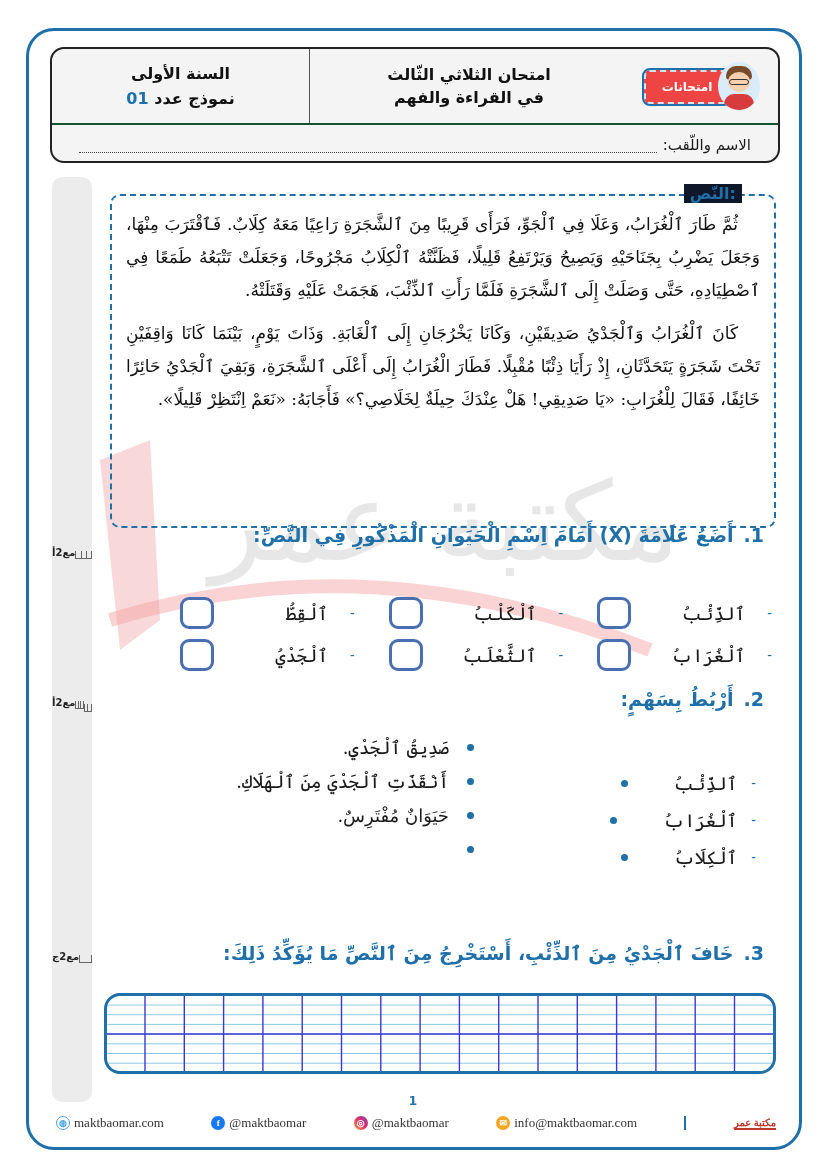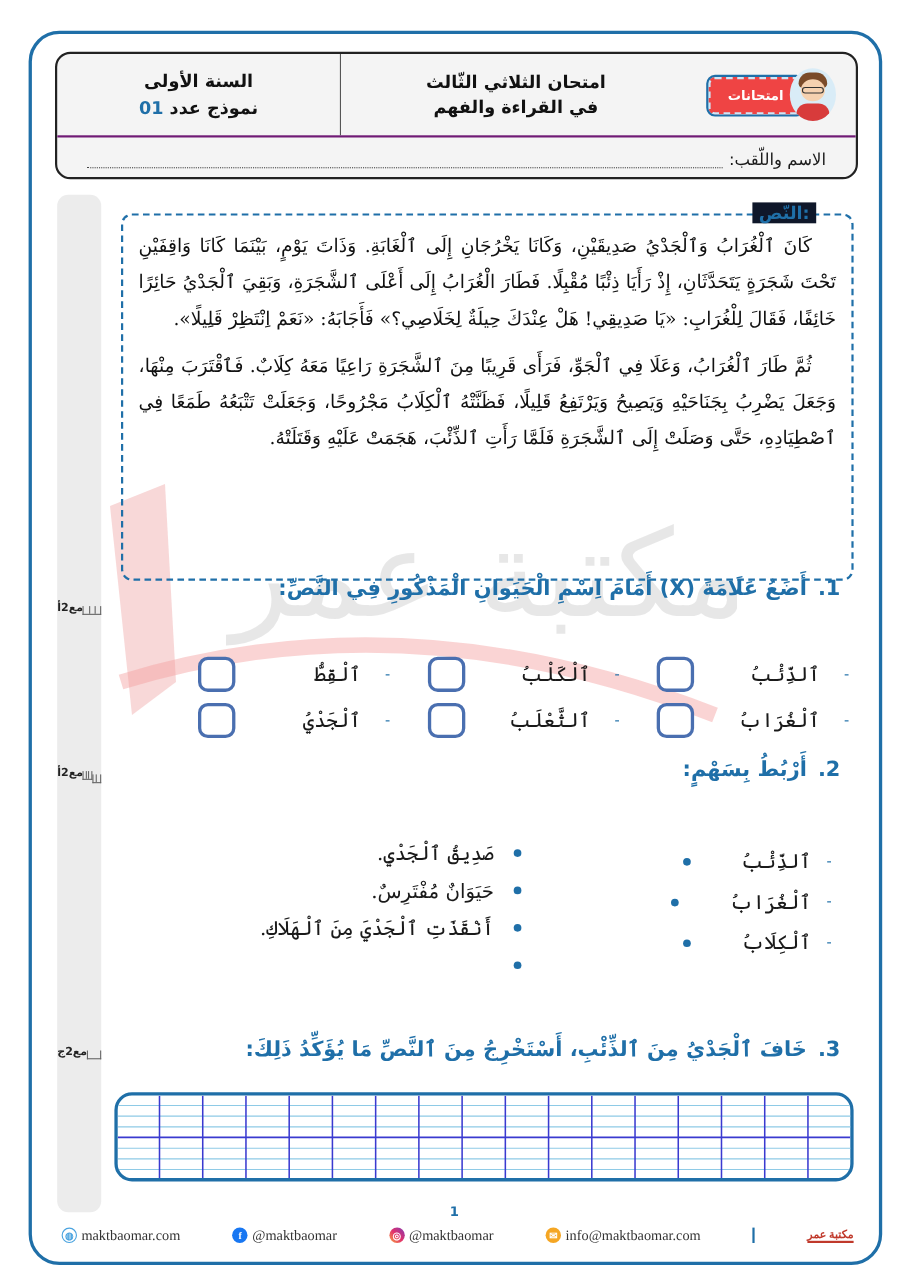--- a/index.html
+++ b/index.html
@@ -9,21 +9,21 @@
   .page-frame {
     position: absolute; left: 26px; top: 28px; width: 776px; height: 1122px;
     border: 3px solid #1f6fa8; border-radius: 28px; background: #fff;
   }
 
   
   .header {
     position: absolute; left: 50px; top: 47px; width: 730px; height: 116px;
     border: 2px solid #222; border-radius: 14px; overflow: hidden; background: #f4f4f4;
   }
-  .header-top { position: absolute; left: 0; top: 0; width: 100%; height: 76px; border-bottom: 2px solid #701a75; display: flex; direction: ltr; }
+  .header-top { position: absolute; left: 0; top: 0; width: 100%; height: 76px; border-bottom: 2px solid #14532d; display: flex; direction: ltr; }
   .h-left { width: 258px; height: 100%; border-right: 1px solid #555; display: flex; flex-direction: column; align-items: center; justify-content: center; gap: 6px; direction: rtl; }
   .h-mid { flex: 1; height: 100%; display: flex; flex-direction: column; align-items: center; justify-content: center; gap: 4px; direction: rtl; }
   .h-logo { width: 150px; height: 100%; display: flex; align-items: center; justify-content: center; }
   .h-text { font-weight: bold; font-size: 16px; color: #111; }
   .h-text .num { color: #1f6fa8; }
   .header-bottom { position: absolute; left: 0; top: 78px; width: 100%; height: 36px; display: flex; direction: rtl; align-items: center; padding: 0 27px; gap: 6px; }
   .name-label { font-size: 15px; white-space: nowrap; }
   .name-dots { flex: 1; border-bottom: 1px dotted #444; height: 16px; }
 
   .logo-badge {
@@ -70,21 +70,21 @@
 
   .q1-grid { position: absolute; left: 150px; top: 592px; width: 626px; height: 84px; direction: rtl; display: grid; grid-template-columns: repeat(3, 1fr); grid-template-rows: 42px 42px; }
   .q1-cell { display: flex; align-items: center; justify-content: space-between; padding-right: 4px; }
   .q1-item { display: flex; align-items: center; gap: 22px; font-family: "DejaVu Serif", serif; font-size: 18px; }
   .dash { color: #1f6fa8; font-size: 14px; }
   .checkbox { width: 34px; height: 32px; border: 3px solid #4a6fb0; border-radius: 9px; background: #fff; margin-left: 30px; }
 
   .q2-left { position: absolute; right: 70px; top: 768px; direction: rtl; display: flex; flex-direction: column; gap: 7px; }
   .q2-li { display: flex; align-items: center; gap: 14px; font-family: "DejaVu Serif", serif; font-size: 18px; height: 30px; }
   .q2-li .dot { width: 7px; height: 7px; border-radius: 50%; background: #1f6fa8; margin-right: 32px; }
-  .q2-right { position: absolute; right: 352px; top: 732px; direction: rtl; display: flex; flex-direction: column; gap: 3px; margin-top: 28px; }
+  .q2-right { position: absolute; right: 352px; top: 732px; direction: rtl; display: flex; flex-direction: column; gap: 3px; }
   .q2-ri { display: flex; align-items: center; gap: 18px; font-family: "DejaVu Serif", serif; font-size: 18px; height: 31px; }
   .q2-ri .dot { width: 7px; height: 7px; border-radius: 50%; background: #1f6fa8; }
 
   .answer-grid { position: absolute; left: 104px; top: 993px; width: 672px; height: 81px; border: 3px solid #1f6fa8; border-radius: 16px; overflow: hidden; background: #fff; }
 
   .page-num { position: absolute; left: 0; width: 826px; top: 1094px; text-align: center; font-size: 12px; font-weight: bold; color: #1f6fa8; }
 
   .footer { position: absolute; left: 56px; top: 1113px; width: 720px; height: 20px; display: flex; align-items: center; justify-content: space-between; direction: ltr; font-family: "Liberation Serif", serif; font-size: 13px; color: #333; }
   .f-item { display: flex; align-items: center; gap: 4px; }
   .f-icon { width: 14px; height: 14px; border-radius: 50%; display: inline-flex; align-items: center; justify-content: center; font-size: 9px; color: #fff; font-weight: bold; }
@@ -161,22 +161,22 @@
 </div>
 
 <svg class="watermark" viewBox="0 0 600 260">
   <path d="M30 40 L80 20 L90 200 L50 230 Z" fill="#f2b8b8" opacity="0.55"></path>
   <path d="M40 200 Q300 120 580 230" stroke="#f5a0a0" stroke-width="14" fill="none" opacity="0.45"></path>
   <text x="140" y="140" font-family="DejaVu Serif, serif" font-size="110" fill="#bdbdbd" opacity="0.35">مكتبة عمر</text>
 </svg>
 
 <div class="text-title">النّص:</div>
 <div class="text-box">
+  <p>ثُمَّ طَارَ ٱلْغُرَابُ، وَعَلَا فِي ٱلْجَوِّ، فَرَأَى قَرِيبًا مِنَ ٱلشَّجَرَةِ رَاعِيًا مَعَهُ كِلَابٌ. فَٱقْتَرَبَ مِنْهَا، وَجَعَلَ يَضْرِبُ بِجَنَاحَيْهِ وَيَصِيحُ وَيَرْتَفِعُ قَلِيلًا، فَظَنَّتْهُ ٱلْكِلَابُ مَجْرُوحًا، وَجَعَلَتْ تَتْبَعُهُ طَمَعًا فِي ٱصْطِيَادِهِ، حَتَّى وَصَلَتْ إِلَى ٱلشَّجَرَةِ فَلَمَّا رَأَتِ ٱلذِّئْبَ، هَجَمَتْ عَلَيْهِ وَقَتَلَتْهُ.</p>
   <p>كَانَ ٱلْغُرَابُ وَٱلْجَدْيُ صَدِيقَيْنِ، وَكَانَا يَخْرُجَانِ إِلَى ٱلْغَابَةِ. وَذَاتَ يَوْمٍ، بَيْنَمَا كَانَا وَاقِفَيْنِ تَحْتَ شَجَرَةٍ يَتَحَدَّثَانِ، إِذْ رَأَيَا ذِئْبًا مُقْبِلًا. فَطَارَ الْغُرَابُ إِلَى أَعْلَى ٱلشَّجَرَةِ، وَبَقِيَ ٱلْجَدْيُ حَائِرًا خَائِفًا، فَقَالَ لِلْغُرَابِ: «يَا صَدِيقِي! هَلْ عِنْدَكَ حِيلَةٌ لِخَلَاصِي؟» فَأَجَابَهُ: «نَعَمْ اِنْتَظِرْ قَلِيلًا».</p>
-  <p>ثُمَّ طَارَ ٱلْغُرَابُ، وَعَلَا فِي ٱلْجَوِّ، فَرَأَى قَرِيبًا مِنَ ٱلشَّجَرَةِ رَاعِيًا مَعَهُ كِلَابٌ. فَٱقْتَرَبَ مِنْهَا، وَجَعَلَ يَضْرِبُ بِجَنَاحَيْهِ وَيَصِيحُ وَيَرْتَفِعُ قَلِيلًا، فَظَنَّتْهُ ٱلْكِلَابُ مَجْرُوحًا، وَجَعَلَتْ تَتْبَعُهُ طَمَعًا فِي ٱصْطِيَادِهِ، حَتَّى وَصَلَتْ إِلَى ٱلشَّجَرَةِ فَلَمَّا رَأَتِ ٱلذِّئْبَ، هَجَمَتْ عَلَيْهِ وَقَتَلَتْهُ.</p>
 </div>
 
 <div class="q-title" style="top:524px">
   <span class="qn">1.</span><span>أَضَعُ عَلَامَةَ (X) أَمَامَ اِسْمِ الْحَيَوانِ الْمَذْكُورِ فِي النَّصِّ:</span>
 </div>
 <div class="q1-grid">
   <div class="q1-cell">
     <div class="q1-item">
         <span class="dash">-</span>
         <span>ٱلذِّئْبُ</span>
@@ -240,25 +240,25 @@
       <span class="dot"></span>
     </div>
 </div>
 <div class="q2-right">
   <div class="q2-ri">
       <span class="dot"></span>
       <span>صَدِيقُ ٱلْجَدْيِ.</span>
     </div>
   <div class="q2-ri">
       <span class="dot"></span>
+      <span>أَنْقَذَتِ ٱلْجَدْيَ مِنَ ٱلْهَلَاكِ.</span>
+    </div>
+  <div class="q2-ri">
+      <span class="dot"></span>
       <span>حَيَوَانٌ مُفْتَرِسٌ.</span>
-    </div>
-  <div class="q2-ri">
-      <span class="dot"></span>
-      <span>أَنْقَذَتِ ٱلْجَدْيَ مِنَ ٱلْهَلَاكِ.</span>
     </div>
   <div class="q2-ri">
       <span class="dot"></span>
     </div>
 </div>
 
 <div class="q-title" style="top:942px">
   <span class="qn">3.</span><span>خَافَ ٱلْجَدْيُ مِنَ ٱلذِّئْبِ، أَسْتَخْرِجُ مِنَ ٱلنَّصِّ مَا يُؤَكِّدُ ذَلِكَ:</span>
 </div>
 <div class="answer-grid">

